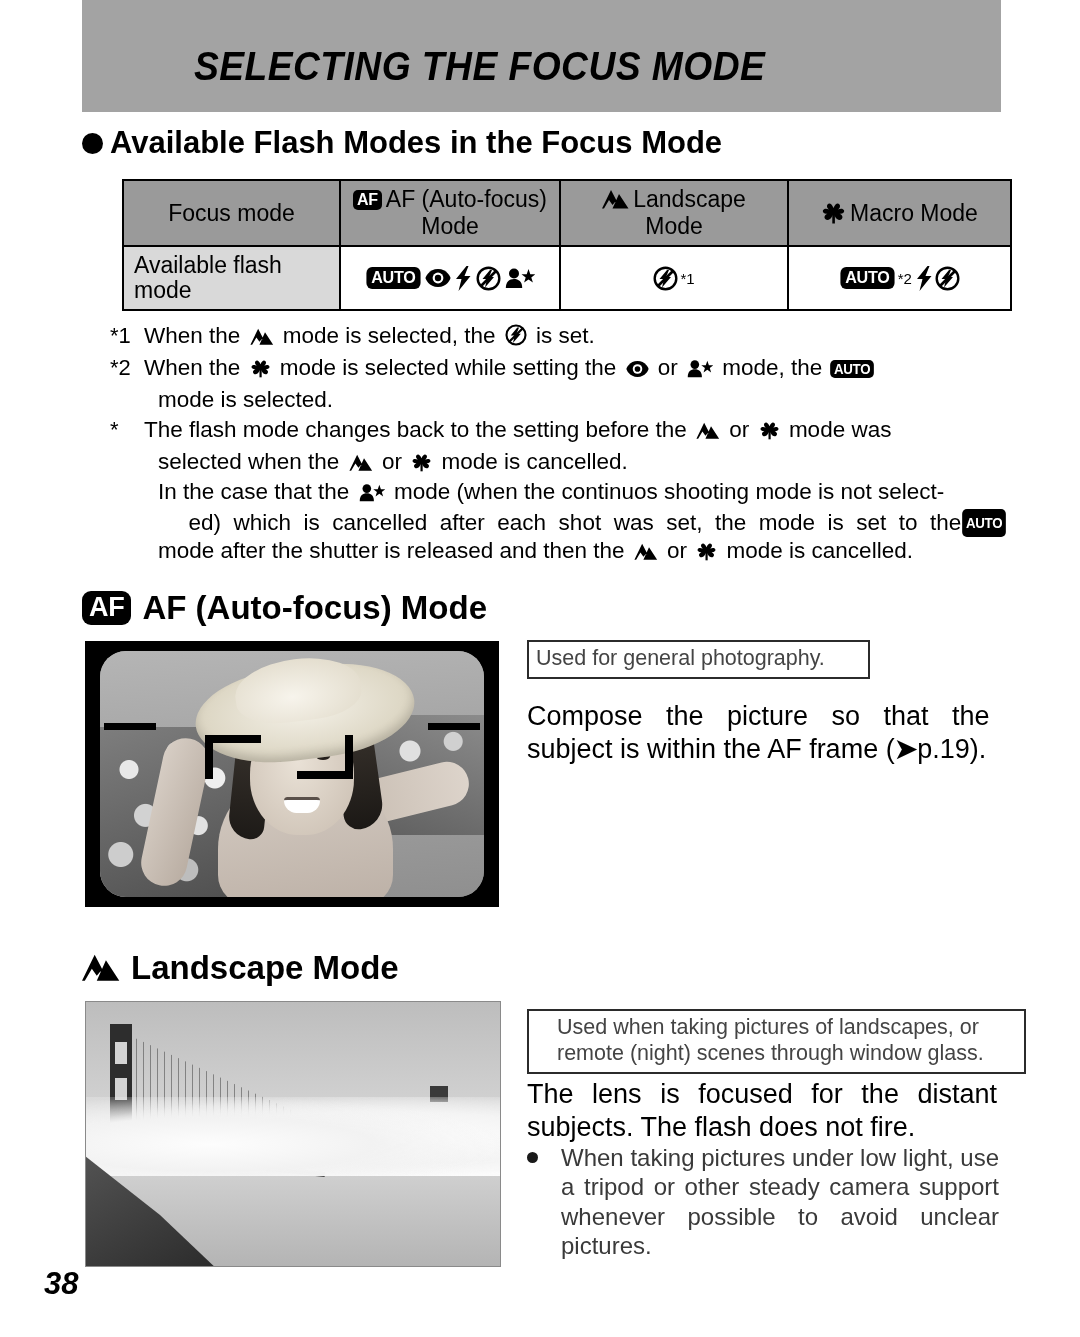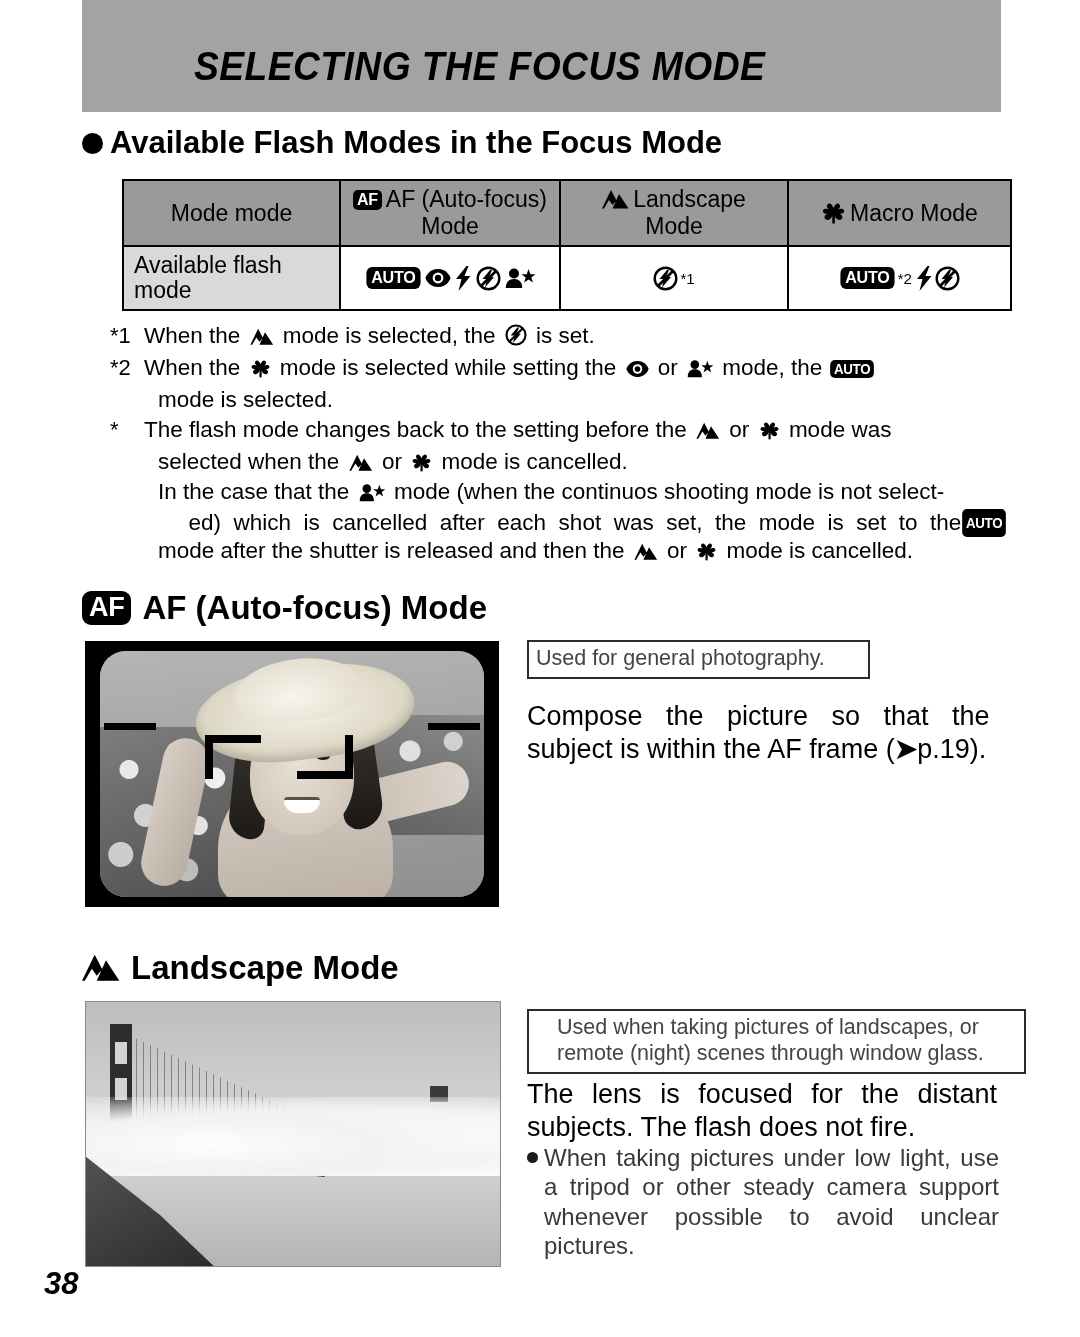--- a/index.html
+++ b/index.html
@@ -224,21 +224,21 @@
     position:absolute;border:2px solid #2b2b2b;
     font-size:21.5px;line-height:1.2;color:#444;
     padding:4px 7px 5px 7px;background:#fff;
   }
   .bignote{
     position:absolute;font-size:27px;line-height:1.22;
     text-align:justify;text-align-last:left;
   }
   .bullnote{
     position:absolute;font-size:24px;line-height:1.22;color:#3a3a3a;
-    display:flex;align-items:flex-start;
+    display:flex;align-items:flex-start;gap:17px;
   }
   .bullnote .dot{
     flex:0 0 auto;width:11px;height:11px;background:#1a1a1a;border-radius:50%;
     margin:9px 6px 0 0;
   }
   .bullnote .txt{flex:1 1 auto;text-align:justify;text-align-last:left;}
 
   .pageno{
     position:absolute;left:44px;top:1266px;
     font-size:31px;font-weight:bold;font-style:italic;
@@ -256,21 +256,21 @@
 
   <div class="sec-head">
     <span class="bullet-dot"></span>
     <span>Available Flash Modes in the Focus Mode</span>
   </div>
 
   <table class="tbl">
     <tbody>
         <tr>
       <td class="hdr c1">
-        <div class="lbl">Mode mode</div>
+        <div class="lbl">Focus mode</div>
       </td>
       <td class="hdr c2">
         <div class="cellflex">
           <span class="af-badge sm ico">AF</span>
           <span>AF (Auto-focus)</span>
         </div>
         <div>Mode</div>
       </td>
       <td class="hdr c3">
         <div class="cellflex">

